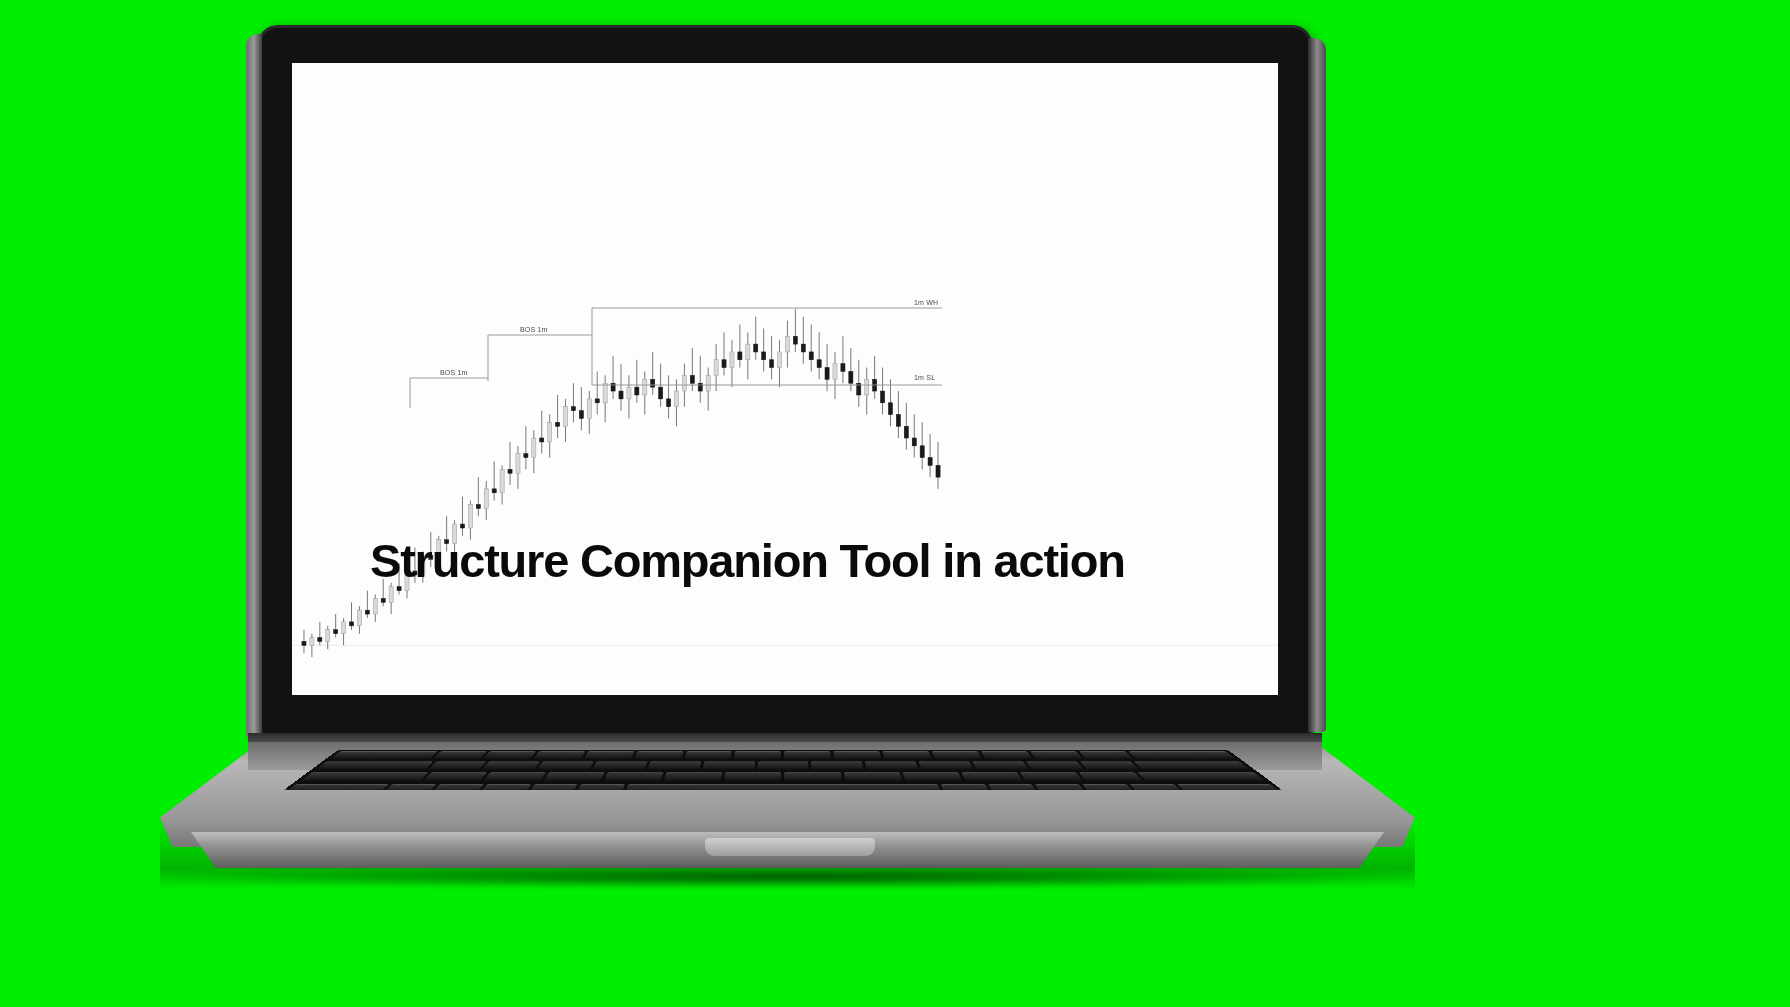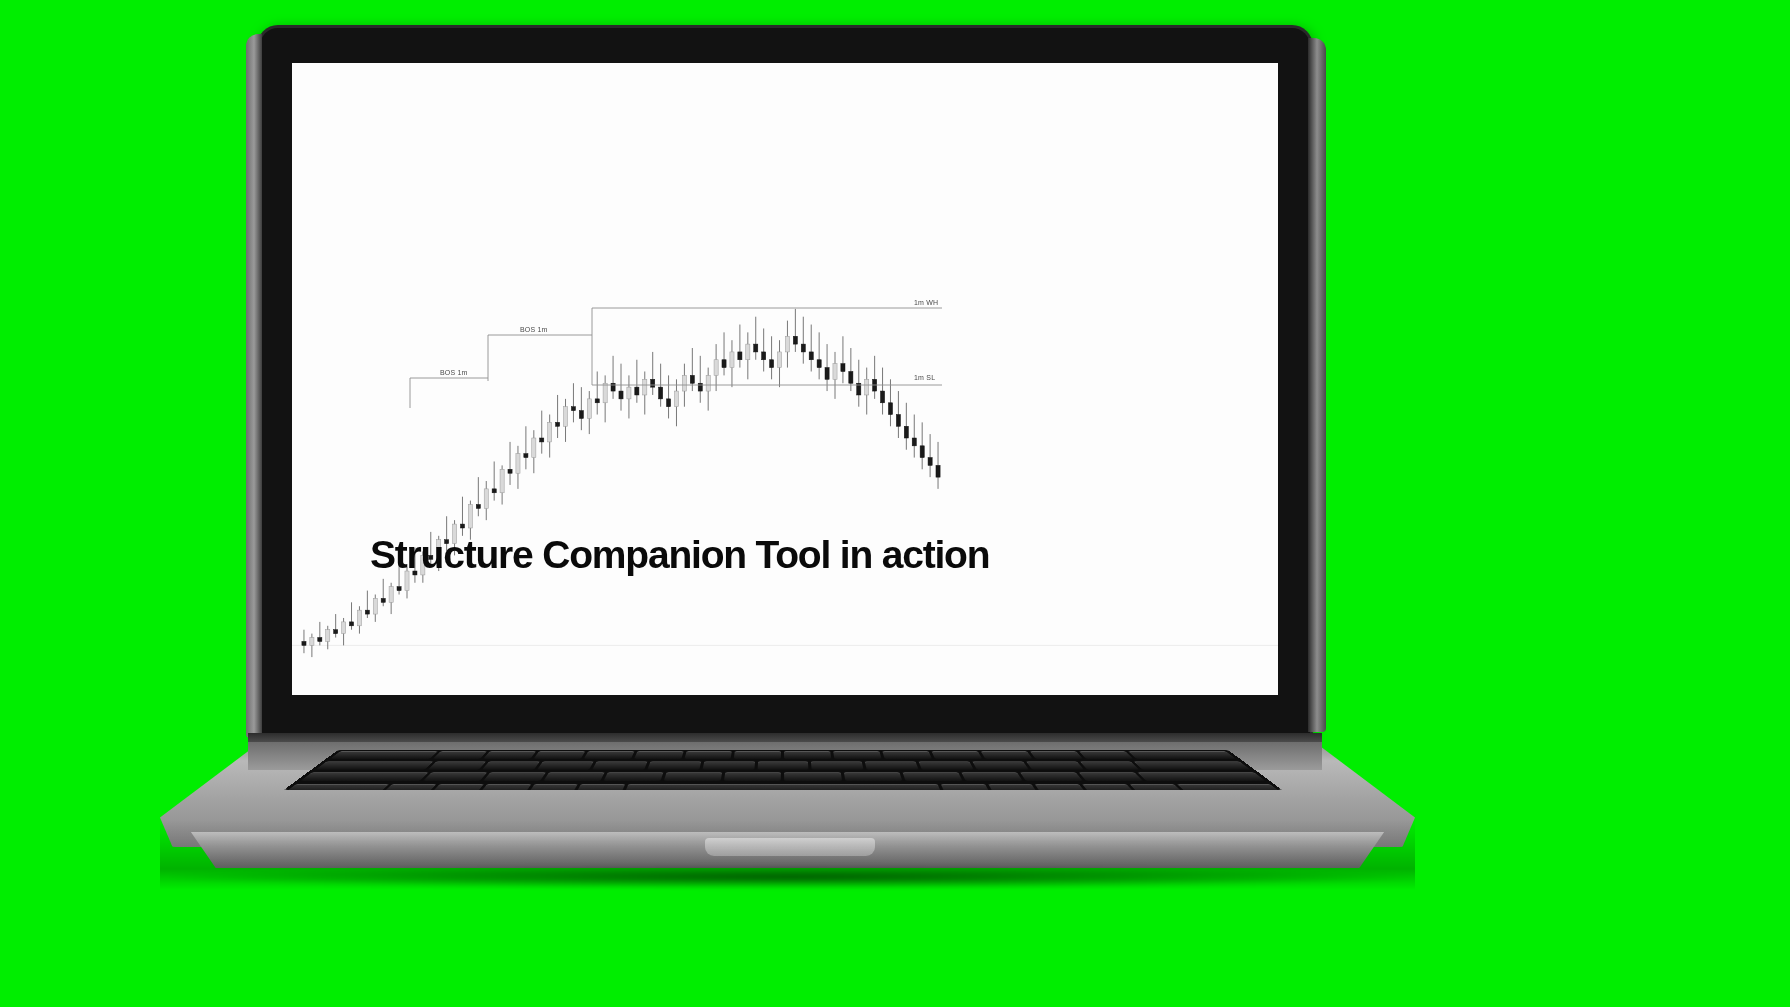--- a/index.html
+++ b/index.html
@@ -70,21 +70,21 @@
   }
 
   
   .headline {
     position:absolute;
     left:78px;
     top:470px;
     width:860px;
     font-family:"Liberation Sans", sans-serif;
     font-weight:bold;
-    font-size:39px;
+    font-size:47px;
     letter-spacing:-1.2px;
     color:#0a0a0a;
     white-space:nowrap;
   }
 
   
   .hinge {
     position:absolute;
     left:88px; top:713px;
     width:1074px; height:22px;

